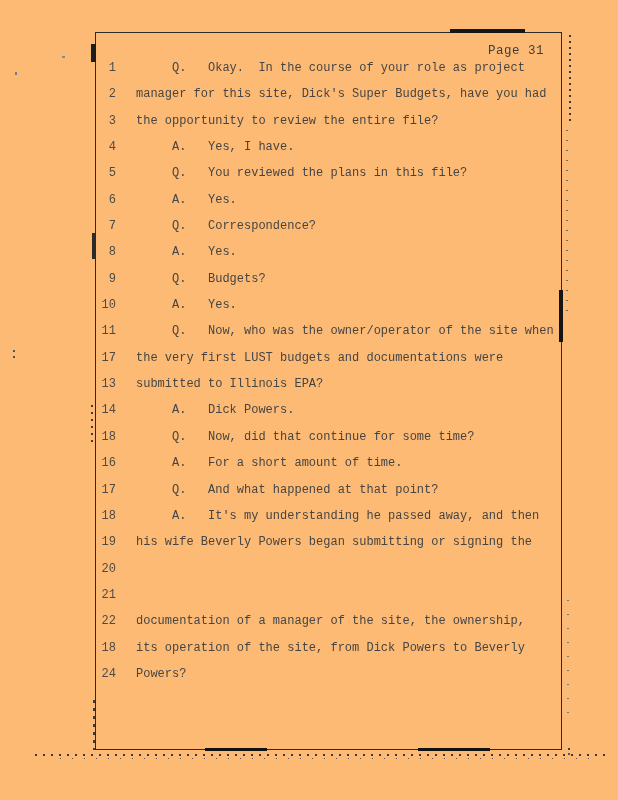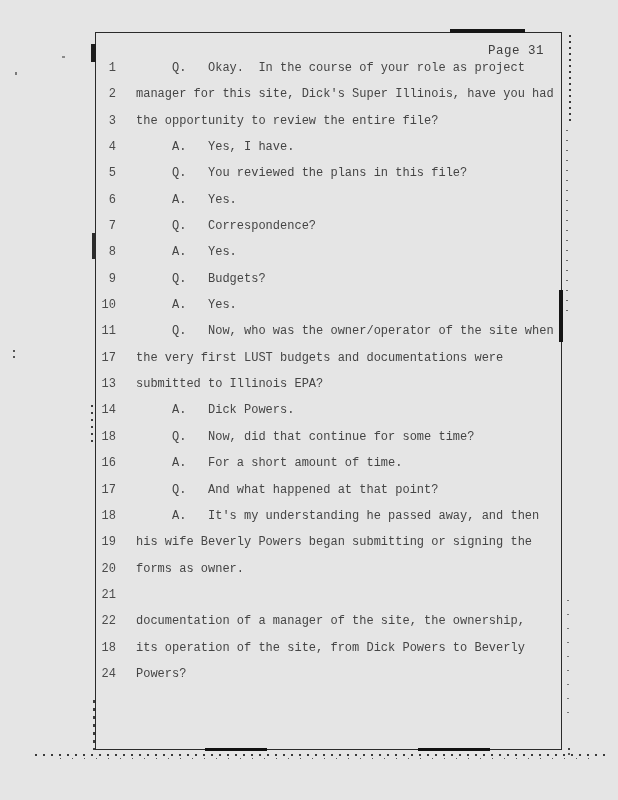--- a/index.html
+++ b/index.html
@@ -1,19 +1,19 @@
 <!DOCTYPE html>
 <html><head>
 <meta charset="utf-8">
 <style>
   html,body{margin:0;padding:0;background:#ffffff;}
   .sheet{
     position:relative;
     width:618px;height:800px;
-    background:#e5e5e5;
+    background:#fdba74;
     overflow:hidden;
     font-family:"Liberation Mono","DejaVu Sans Mono",monospace;
   }
   .box{
     position:absolute;
     left:95px;top:32px;
     width:467px;height:718px;
     border:1px solid #2a2a2a;
     box-sizing:border-box;
   }
@@ -88,39 +88,39 @@
 
 <div class="sheet">
 
   <div class="box">
     <div class="scanwrap">
 
       <div class="page-header">Page 31</div>
 
       <div class="lines">
         <div class="line"><span class="ln">1</span><span class="lt">     Q.   Okay.  In the course of your role as project</span></div>
-        <div class="line"><span class="ln">2</span><span class="lt">manager for this site, Dick's Super Illinois, have you had</span></div>
+        <div class="line"><span class="ln">2</span><span class="lt">manager for this site, Dick's Super Budgets, have you had</span></div>
         <div class="line"><span class="ln">3</span><span class="lt">the opportunity to review the entire file?</span></div>
         <div class="line"><span class="ln">4</span><span class="lt">     A.   Yes, I have.</span></div>
         <div class="line"><span class="ln">5</span><span class="lt">     Q.   You reviewed the plans in this file?</span></div>
         <div class="line"><span class="ln">6</span><span class="lt">     A.   Yes.</span></div>
         <div class="line"><span class="ln">7</span><span class="lt">     Q.   Correspondence?</span></div>
         <div class="line"><span class="ln">8</span><span class="lt">     A.   Yes.</span></div>
         <div class="line"><span class="ln">9</span><span class="lt">     Q.   Budgets?</span></div>
         <div class="line"><span class="ln">10</span><span class="lt">     A.   Yes.</span></div>
         <div class="line"><span class="ln">11</span><span class="lt">     Q.   Now, who was the owner/operator of the site when</span></div>
         <div class="line"><span class="ln">17</span><span class="lt">the very first LUST budgets and documentations were</span></div>
         <div class="line"><span class="ln">13</span><span class="lt">submitted to Illinois EPA?</span></div>
         <div class="line"><span class="ln">14</span><span class="lt">     A.   Dick Powers.</span></div>
         <div class="line"><span class="ln">18</span><span class="lt">     Q.   Now, did that continue for some time?</span></div>
         <div class="line"><span class="ln">16</span><span class="lt">     A.   For a short amount of time.</span></div>
         <div class="line"><span class="ln">17</span><span class="lt">     Q.   And what happened at that point?</span></div>
         <div class="line"><span class="ln">18</span><span class="lt">     A.   It's my understanding he passed away, and then</span></div>
         <div class="line"><span class="ln">19</span><span class="lt">his wife Beverly Powers began submitting or signing the</span></div>
-        <div class="line"><span class="ln">20</span><span class="lt">forms as owner.</span></div>
+        <div class="line"><span class="ln">20</span></div>
         <div class="line"><span class="ln">21</span></div>
         <div class="line"><span class="ln">22</span><span class="lt">documentation of a manager of the site, the ownership,</span></div>
         <div class="line"><span class="ln">18</span><span class="lt">its operation of the site, from Dick Powers to Beverly</span></div>
         <div class="line"><span class="ln">24</span><span class="lt">Powers?</span></div>
       </div>
 
     </div>
   </div>
 
   <div class="art a-topright-thick"></div>

